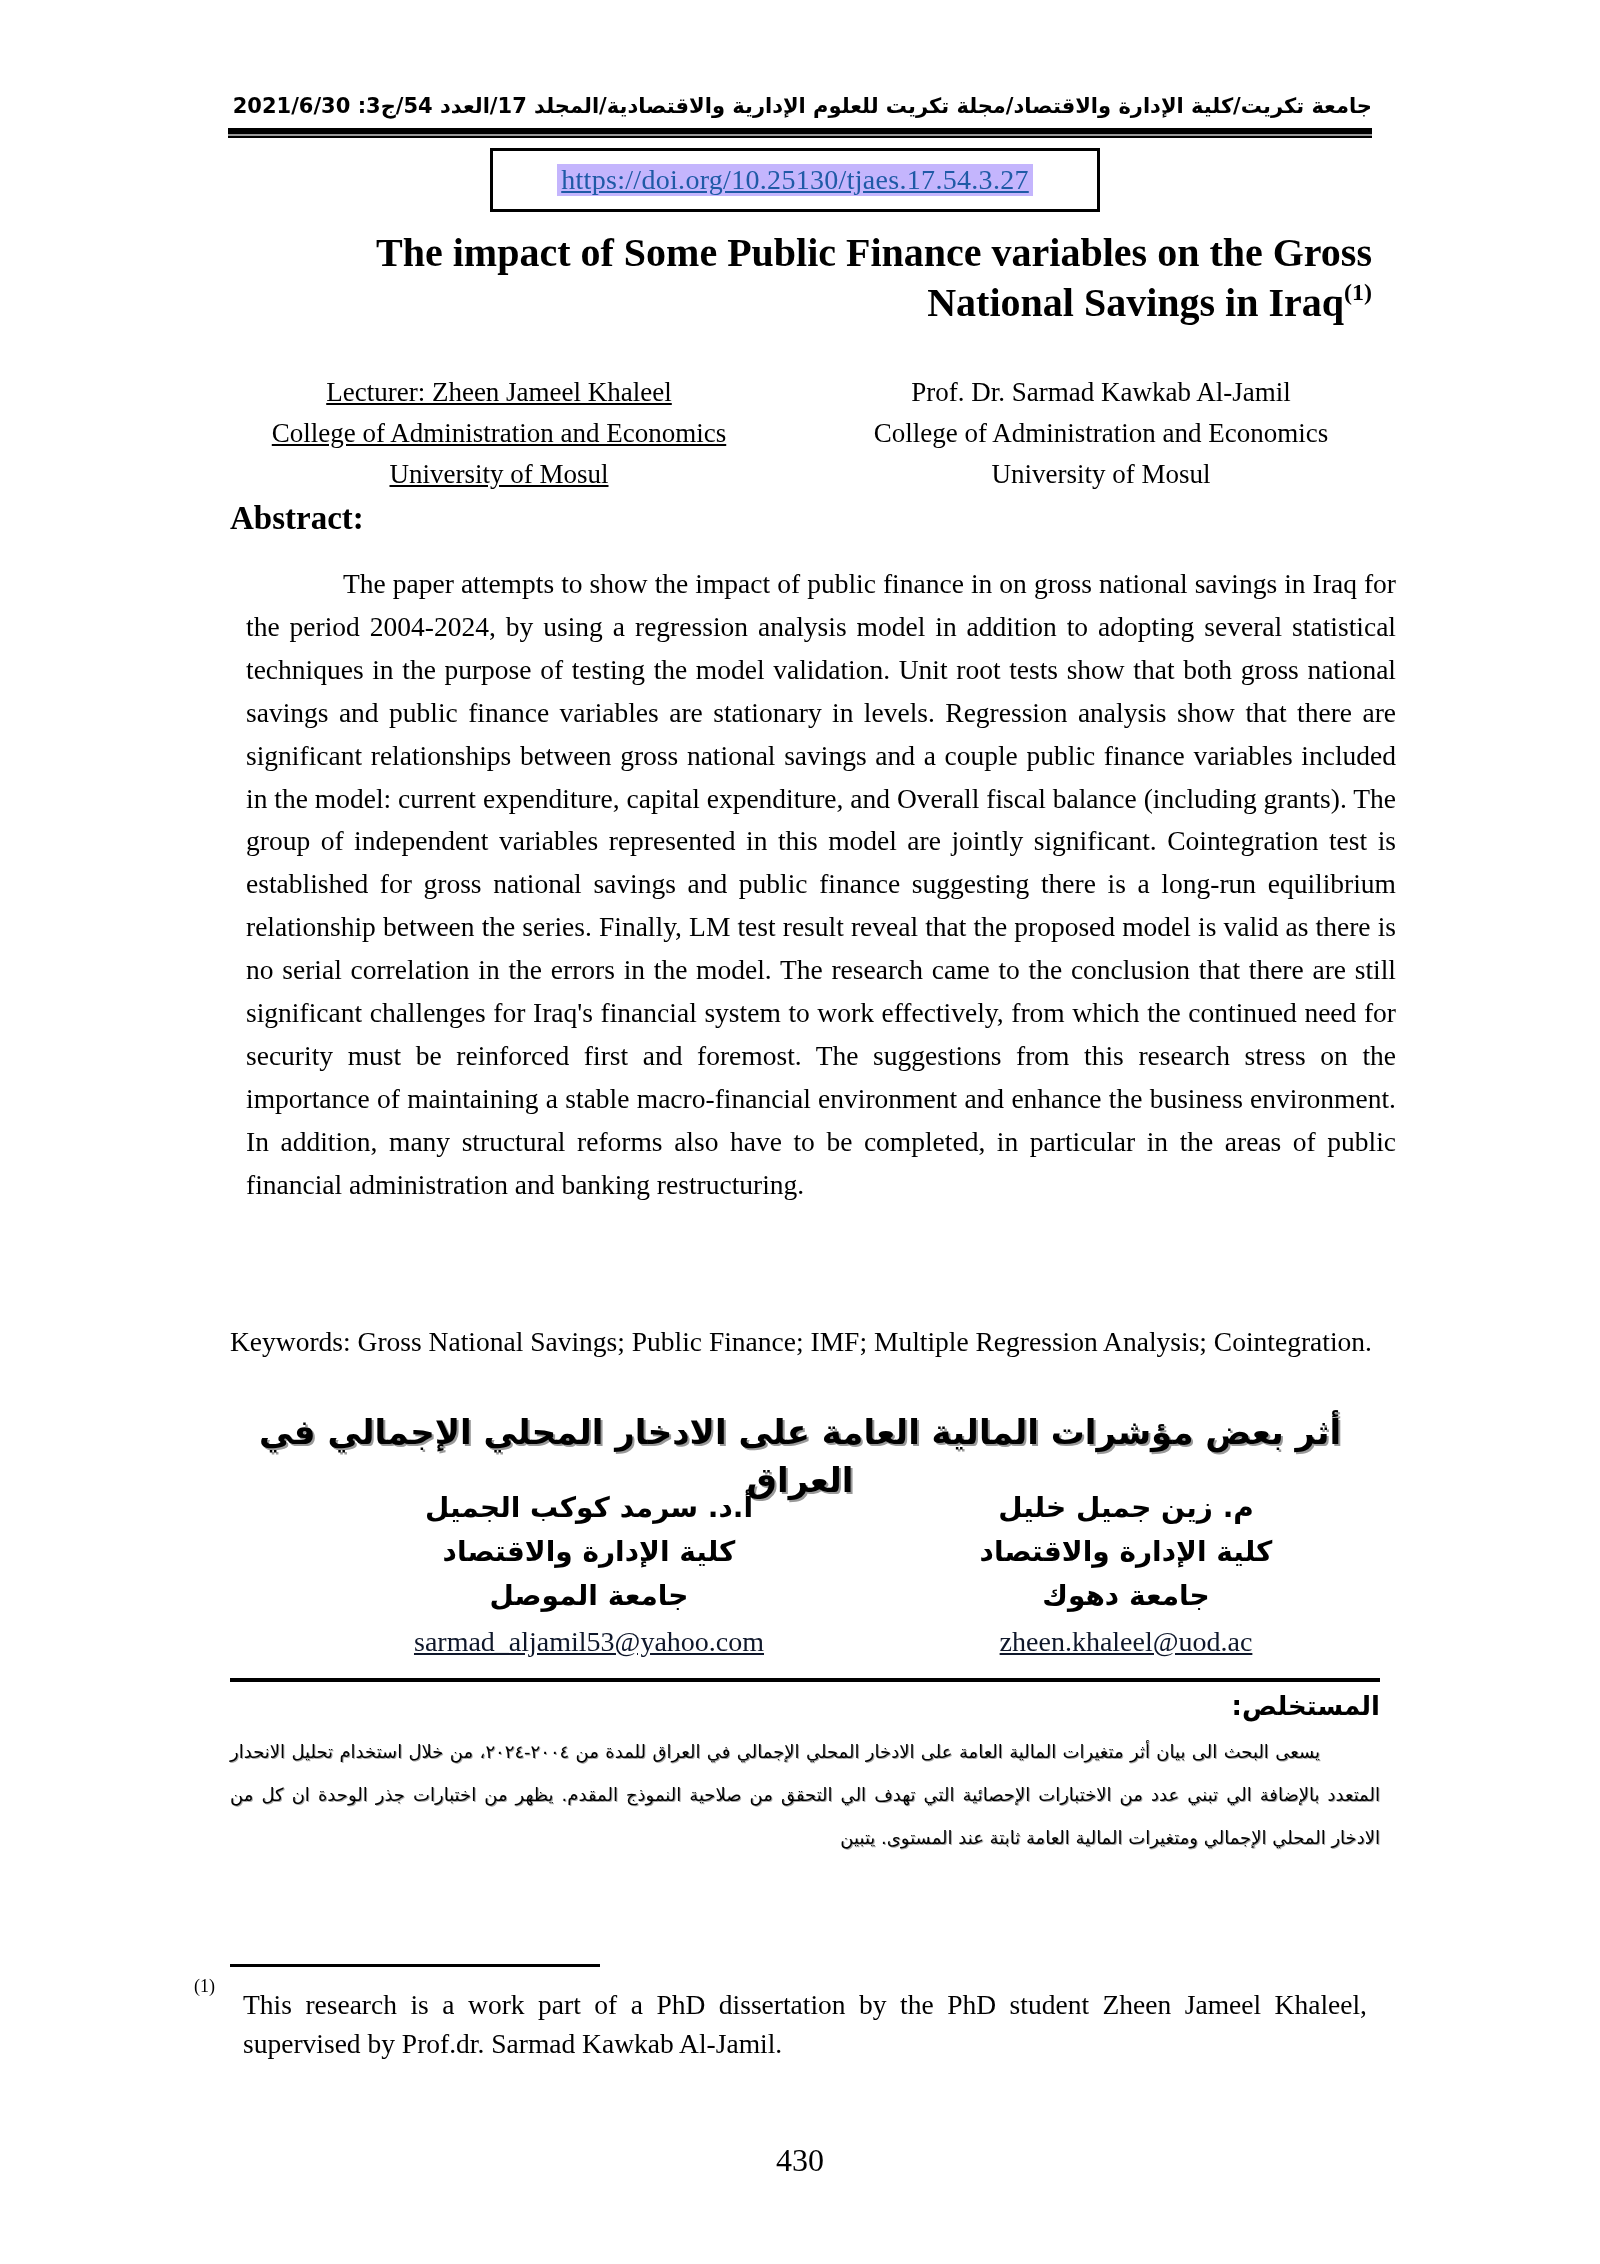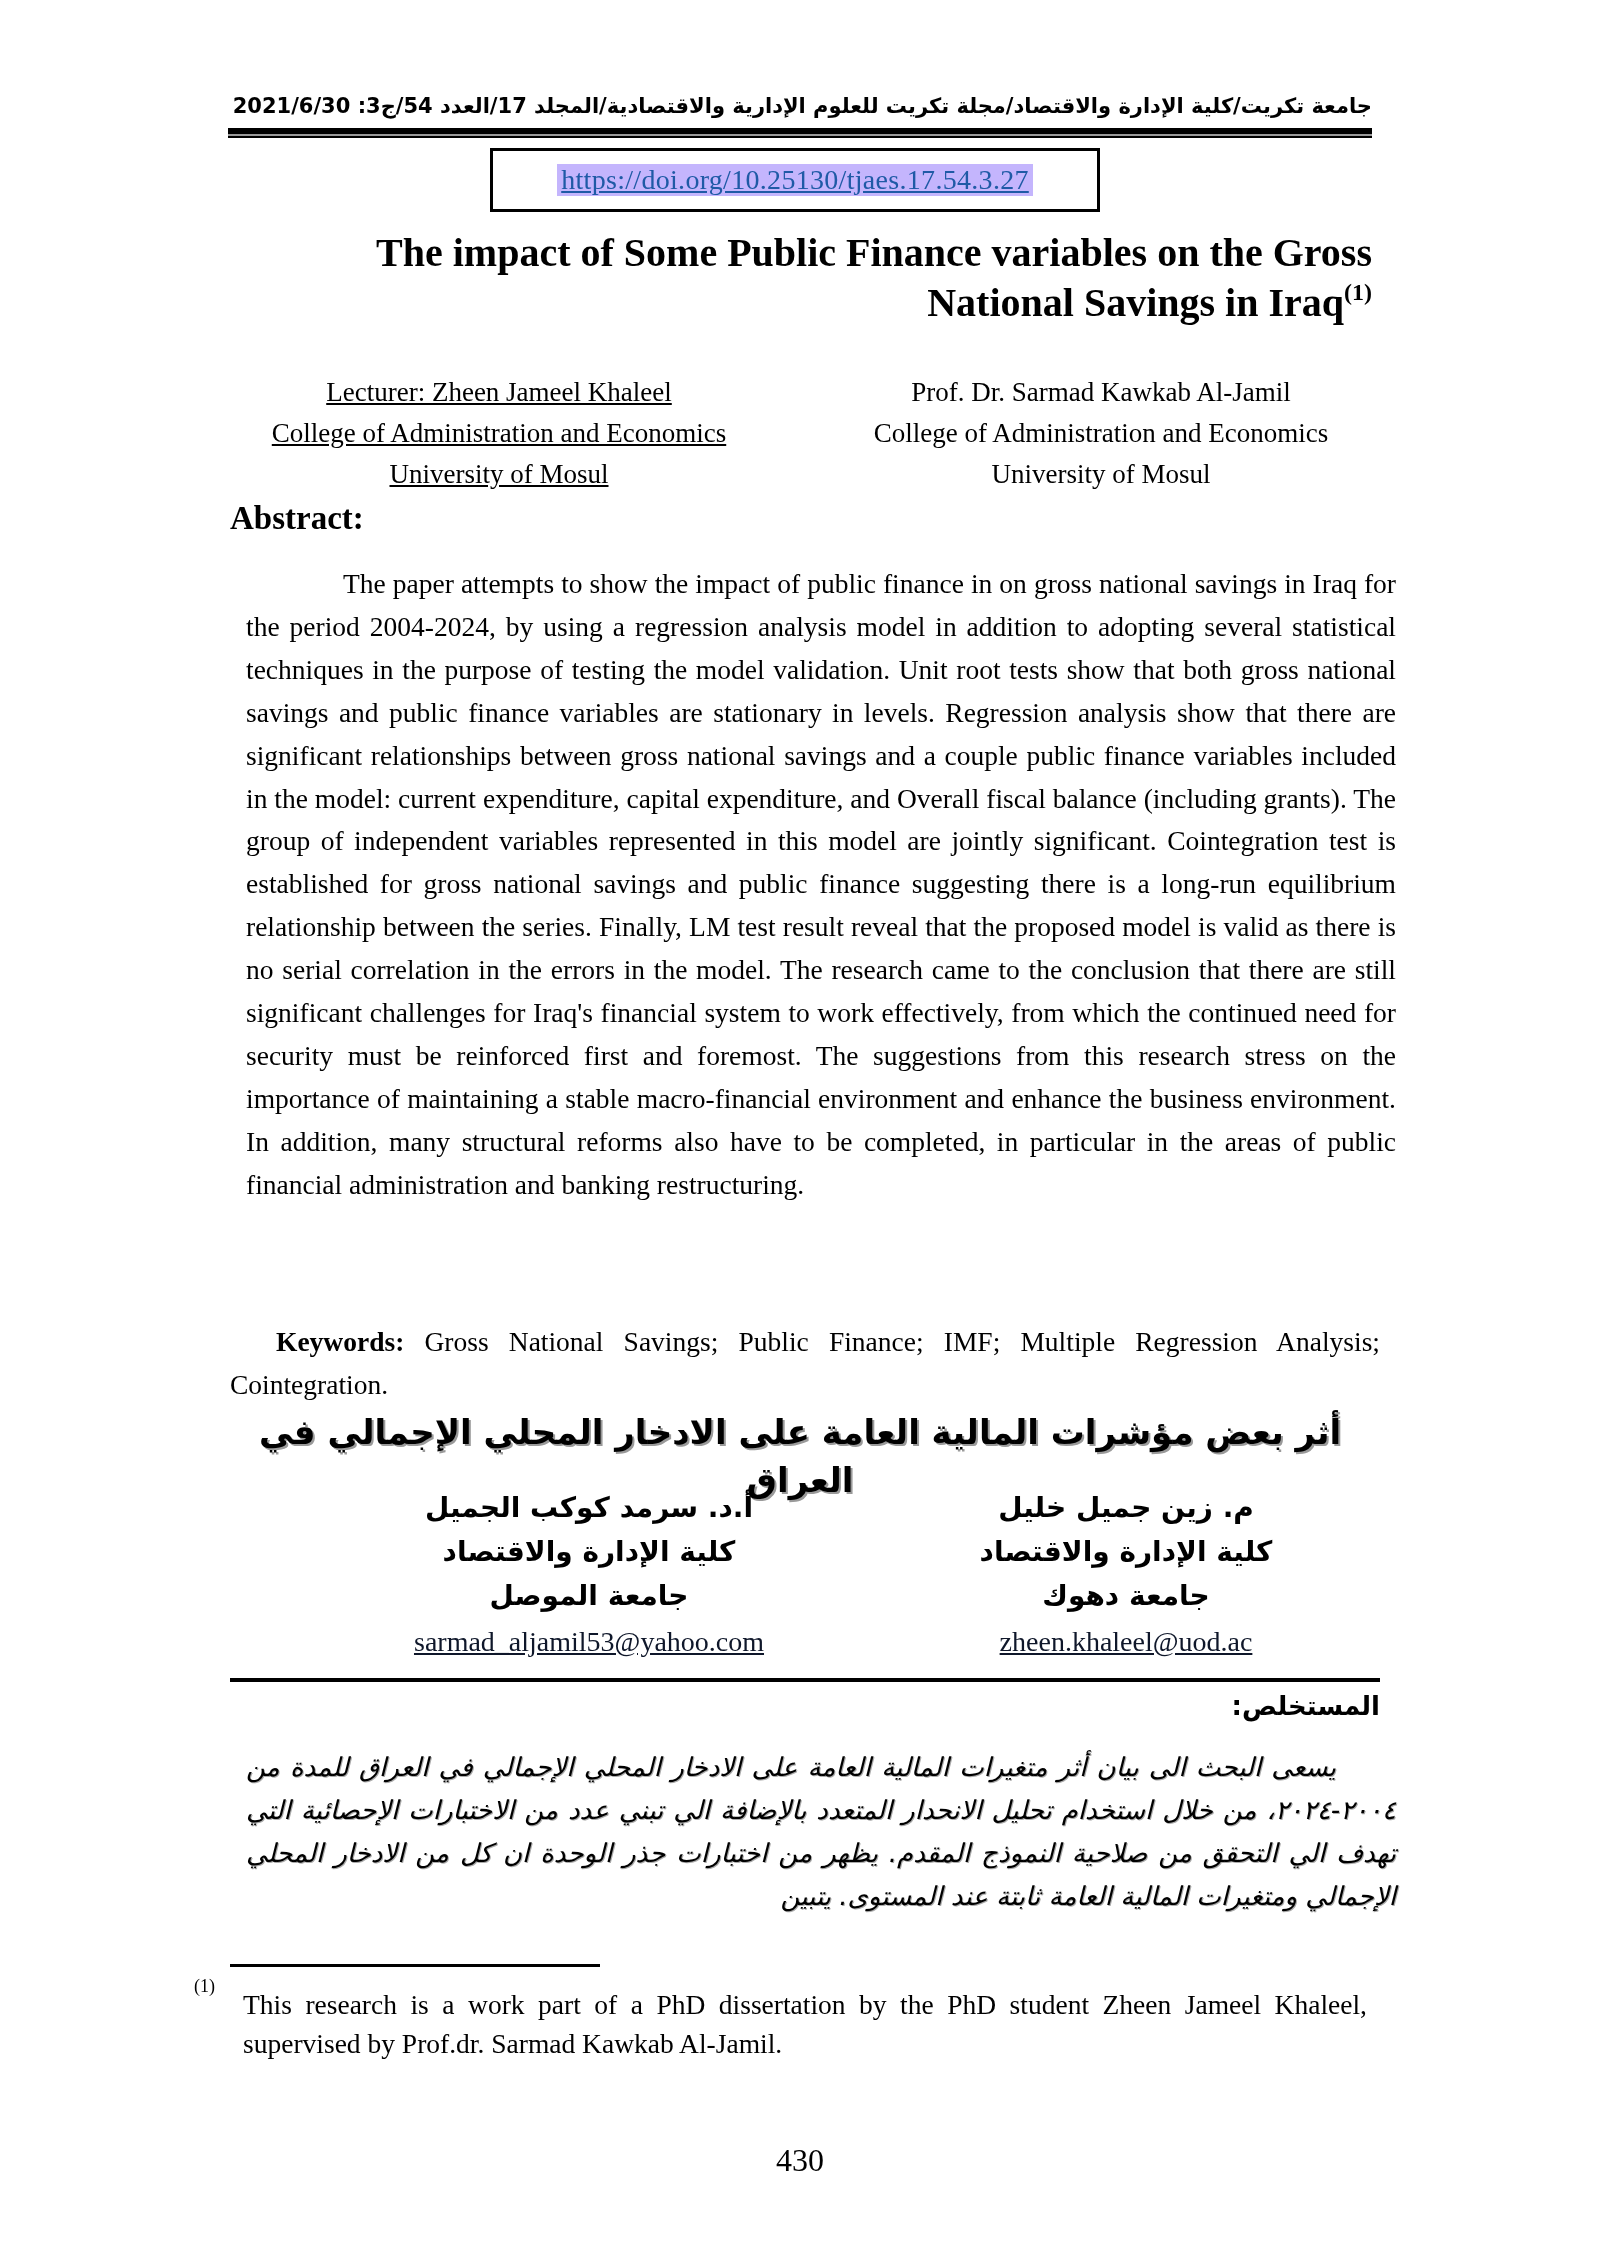--- a/index.html
+++ b/index.html
@@ -45,21 +45,21 @@
     .abstract-body {
       position: absolute; left: 230px; width: 1150px; top: 547px;
       font-family: "Liberation Serif", serif; font-size: 27.5px; line-height: 42.9px;
       text-align: justify; text-indent: 97px; margin: 16px;
     }
     .keywords {
       position: absolute; left: 230px; width: 1150px; top: 1320px;
       font-family: "Liberation Serif", serif; font-size: 27.5px; line-height: 43px;
       text-align: justify; margin: 0;
     }
-    .keywords b { font-weight: bold; margin-left: 46px; }
+    .keywords b { font-weight: normal; }
 
     .ar-title {
       position: absolute; left: 228px; width: 1144px; top: 1408px;
       direction: rtl; text-align: center; font-family: "DejaVu Sans", sans-serif;
       font-weight: bold; font-size: 34px; line-height: 48px;
       text-shadow: 2px 2px 0 #9a9a9a;
     }
 
     .ar-authors { position: absolute; left: 228px; width: 1144px; top: 1486px; direction: rtl; display: flex; }
     .ar-author-col {
@@ -74,24 +74,23 @@
     }
 
     .contact-rule { position: absolute; left: 230px; width: 1150px; top: 1678px; height: 4px; background: #000; }
 
     .ar-abstract-head {
       position: absolute; right: 220px; top: 1686px; direction: rtl;
       font-family: "DejaVu Sans", sans-serif; font-weight: bold; font-size: 26px; line-height: 40px;
     }
     .ar-abstract-body {
       position: absolute; left: 230px; width: 1150px; top: 1730px;
-      direction: rtl; text-align: justify; text-indent: 60px; margin: 16px;
-      font-family: "DejaVu Sans", sans-serif; font-size: 26px; line-height: 43px;
+      direction: rtl; text-align: justify; text-indent: 60px; margin: 0;
+      font-family: "DejaVu Sans", sans-serif; font-size: 18px; line-height: 43px;
       text-shadow: 1px 1px 0 #aaaaaa;
-      font-style: italic;
     }
 
     .fn-rule { position: absolute; left: 230px; width: 370px; top: 1964px; height: 3px; background: #000; }
     .footnote { position: absolute; left: 194px; width: 1186px; top: 1972px; display: flex; }
     .fn-mark { width: 36px; font-family: "Liberation Serif", serif; font-size: 18px; padding-top: 4px; }
     .fn-text {
       flex: 1; font-family: "Liberation Serif", serif; font-size: 27.5px; line-height: 39px;
       text-align: justify; margin: 13px;
     }
 

